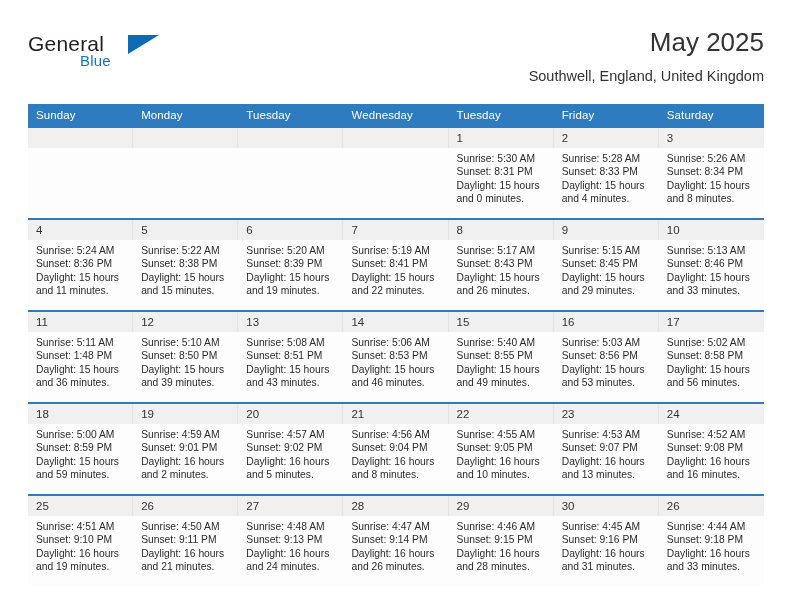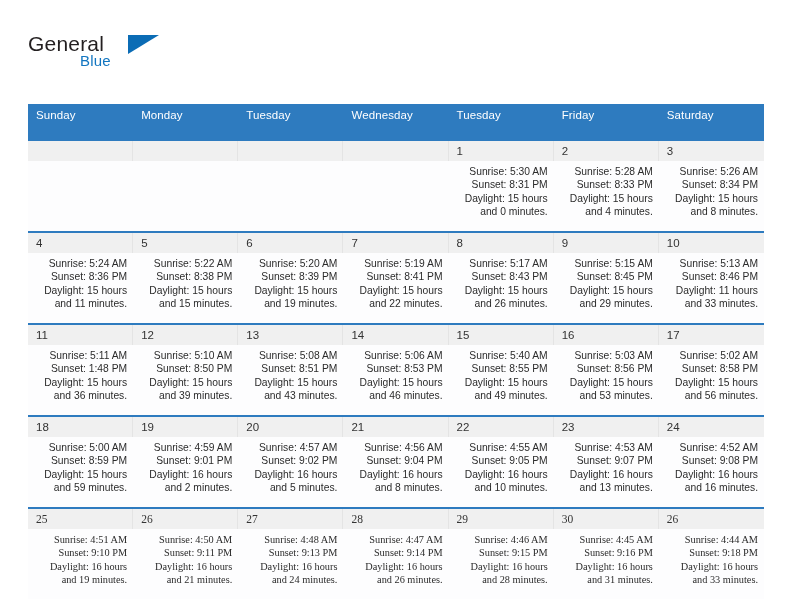--- a/index.html
+++ b/index.html
@@ -94,39 +94,38 @@
     table-layout: fixed;
   }
   .calendar col { width: 105.14px; }
 
   thead th {
     background: #2e7bbf;
     color: #ffffff;
     font-size: 11.5px;
     font-weight: normal;
     text-align: left;
-    padding: 5px 0 18px 8px;
+    padding: 5px 0 5px 8px;
     height: 11px;
     border: none;
     letter-spacing: 0.1px;
   }
 
   tbody tr.week-row {
     height: 90px;
   }
   tbody td.day-cell {
     vertical-align: top;
     padding: 0;
     border-top: 2px solid #2e7bbf;
     background: #fdfdfe;
     height: 90px;
   }
   tbody tr:last-child td.day-cell {
     border-bottom: none;
-    font-family: Liberation Serif, serif;
   }
 
   .cell-inner {
     position: relative;
     height: 90px;
     box-sizing: border-box;
   }
   .daynum-band {
     height: 20px;
     background: #f0f0f0;
@@ -138,21 +137,20 @@
     line-height: 14px;
   }
   td.day-cell:last-child .daynum-band {
     border-right: none;
   }
   .cell-body {
     padding: 4px 6px 0 8px;
     font-size: 10.3px;
     line-height: 13.4px;
     color: #2b2b2b;
-    text-align: right;
   }
   .cell-body div {
     white-space: normal;
   }
   .sun-line, .daylight-line {
     margin: 0;
   }
 </style>
 </head>
 <body>
@@ -160,20 +158,24 @@
 <div class="page">
 
   <div class="header">
 
     <div class="brand">
       <span class="brand-general">General</span>
       <span class="brand-triangle"></span>
       <span class="brand-blue">Blue</span>
     </div>
 
+    <div class="title-block">
+      <div class="month-title">May 2025</div>
+      <div class="location-subtitle">Southwell, England, United Kingdom</div>
+    </div>
 
   </div>
 
   <table class="calendar">
     <colgroup>
       <col>
         <col>
         <col>
         <col>
         <col>
@@ -326,21 +328,21 @@
             <div class="daylight-line">Daylight: 15 hours and 29 minutes.</div>
           </div>
             </div>
           </td>
         <td class="day-cell">
             <div class="cell-inner">
           <div class="daynum-band">10</div>
           <div class="cell-body">
             <div class="sun-line">Sunrise: 5:13 AM</div>
             <div class="sun-line">Sunset: 8:46 PM</div>
-            <div class="daylight-line">Daylight: 11 hours and 33 minutes.</div>
+            <div class="daylight-line">Daylight: 15 hours and 33 minutes.</div>
           </div>
             </div>
           </td>
       </tr>
 
       <tr class="week-row">
         <td class="day-cell">
             <div class="cell-inner">
           <div class="daynum-band">11</div>
           <div class="cell-body">

